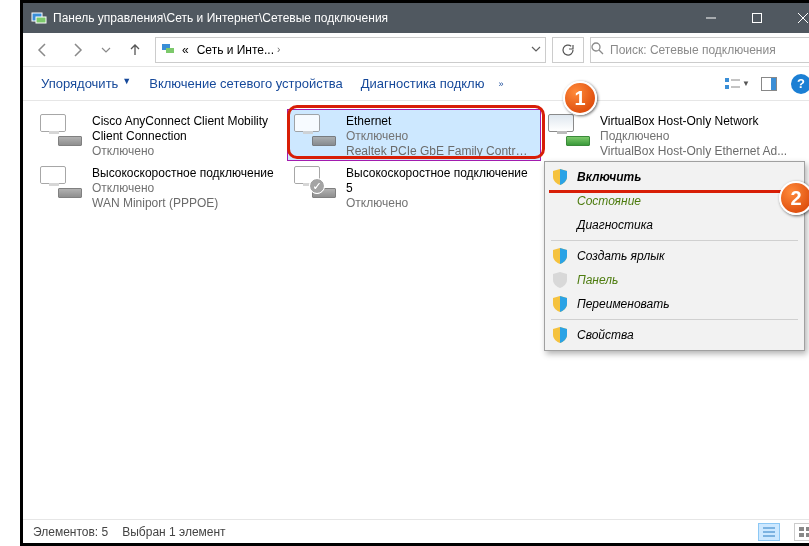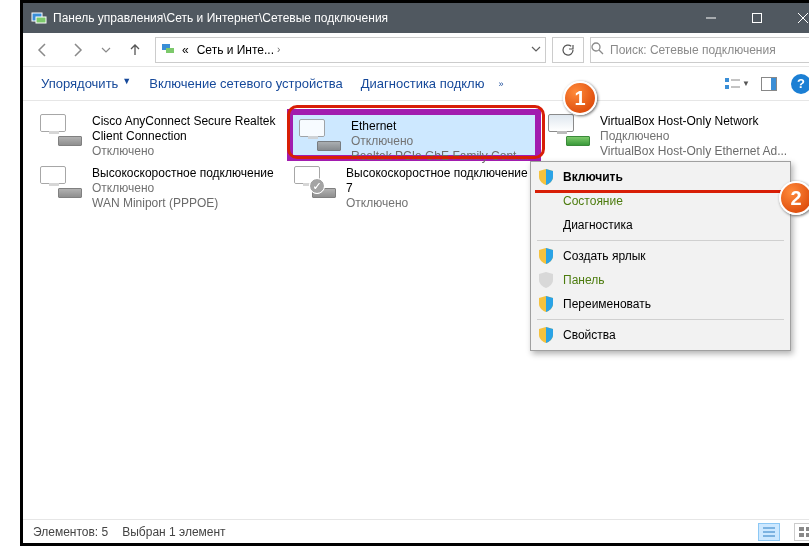--- a/index.html
+++ b/index.html
@@ -32,21 +32,21 @@
 
   
   .content { flex: 1; position: relative; padding: 8px 10px; display: flex; flex-wrap: wrap; align-content: flex-start; gap: 0; overflow: hidden; background:#fff; }
   .item { width: 254px; height: 52px; display: flex; align-items: flex-start; padding: 4px 6px; gap: 8px; border: 1px solid transparent; }
   .item .icon { width: 44px; height: 40px; flex-shrink: 0; position: relative; }
   .item .txt { flex: 1; min-width: 0; display: flex; flex-direction: column; line-height: 15px; }
   .item .name { color: #000; white-space: normal; }
   .item .status { color: #737373; }
   .item .dev { color: #6b6b6b; white-space: nowrap; overflow: hidden; text-overflow: ellipsis; }
   .item.disabled .icon { filter: grayscale(100%) brightness(1.1); opacity: 0.85; }
-  .item.selected { background: #cde8ff; border: 6px solid #a21caf; }
+  .item.selected { background: #cde8ff; border: 1px solid #a21caf; }
 
   
   .highlight { position: absolute; border: 3px solid #d81e06; border-radius: 10px; pointer-events: none; }
 
   
   .badge { position: absolute; width: 34px; height: 34px; border-radius: 50%; background: radial-gradient(circle at 35% 30%, #ff8a3a, #d43b00); border: 2px solid #fff; box-shadow: 1px 1px 3px rgba(0,0,0,.6); color: #fff; font-weight: bold; font-size: 20px; display: flex; align-items: center; justify-content: center; pointer-events: none; z-index: 100; }
 
   
   .ctxmenu { position: absolute; width: 261px; background: #f2f2f2; border: 1px solid #a0a0a0; box-shadow: 2px 3px 6px rgba(0,0,0,.3); padding: 3px 2px; z-index: 50; }
   .ctxitem { height: 24px; display: flex; align-items: center; padding: 0 10px 0 4px; gap: 8px; color: #000; }
@@ -197,21 +197,21 @@
   <div class="content">
 
     <div class="item disabled">
       <div class="icon">
           <div class="nic">
             <div class="monitor"></div>
             <div class="card"></div>
           </div>
         </div>
       <div class="txt">
-        <span class="name">Cisco AnyConnect Secure Realtek Client Connection</span>
+        <span class="name">Cisco AnyConnect Client Mobility Client Connection</span>
         <span class="status">Отключено</span>
       </div>
     </div>
 
     <div class="item selected disabled">
       <div class="icon">
           <div class="nic">
             <div class="monitor"></div>
             <div class="card"></div>
           </div>
@@ -253,28 +253,28 @@
 
     <div class="item disabled">
       <div class="icon">
           <div class="nic disc">
             <div class="monitor"></div>
             <div class="card"></div>
             <div class="ok-badge">✓</div>
           </div>
         </div>
       <div class="txt">
-        <span class="name">Высокоскоростное подключение 7</span>
+        <span class="name">Высокоскоростное подключение 5</span>
         <span class="status">Отключено</span>
       </div>
     </div>
 
     <div class="highlight" style="top:4px; left:264px; width:258px; height:54px;"></div>
 
-    <div class="ctxmenu" style="top:60px; left:507px;">
+    <div class="ctxmenu" style="top:60px; left:521px;font-style:italic;">
       <div class="ctxitem bold">
         <span class="ci shield">
             <svg viewBox="0 0 14 16">
               <path d="M7 0 L14 2 V8 C14 12 10 15 7 16 C4 15 0 12 0 8 V2 Z" fill="#f5c23e"></path>
               <path d="M7 0 L14 2 V8 C14 12 10 15 7 16 V0 Z" fill="#2aa3e6"></path>
             </svg>
           </span>
         <span>Включить</span>
       </div>
       <div class="ctxitem disabled">

